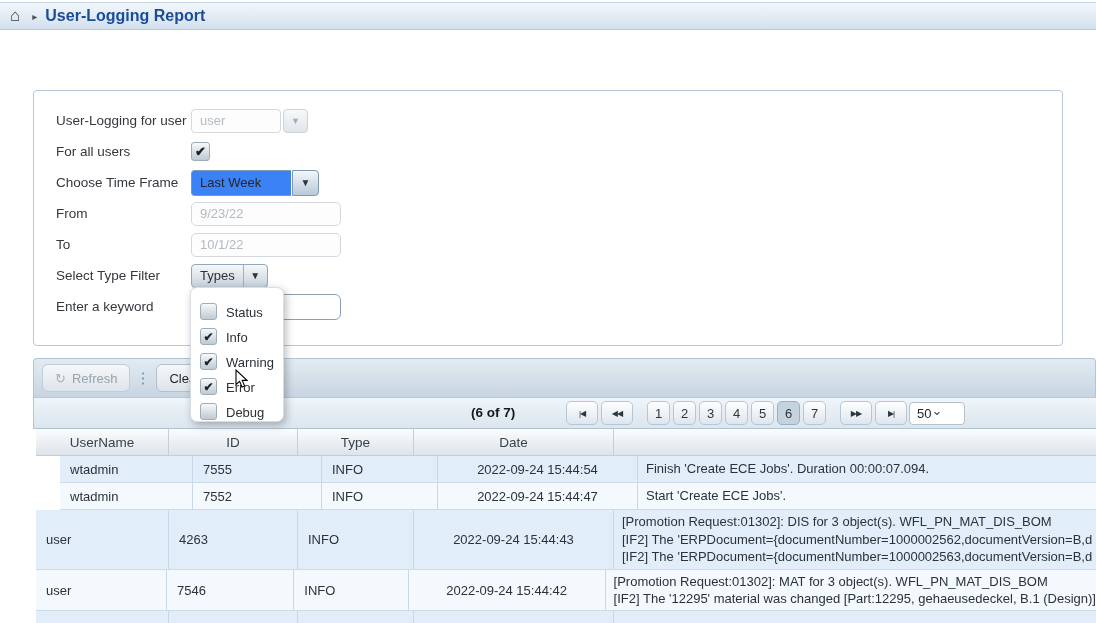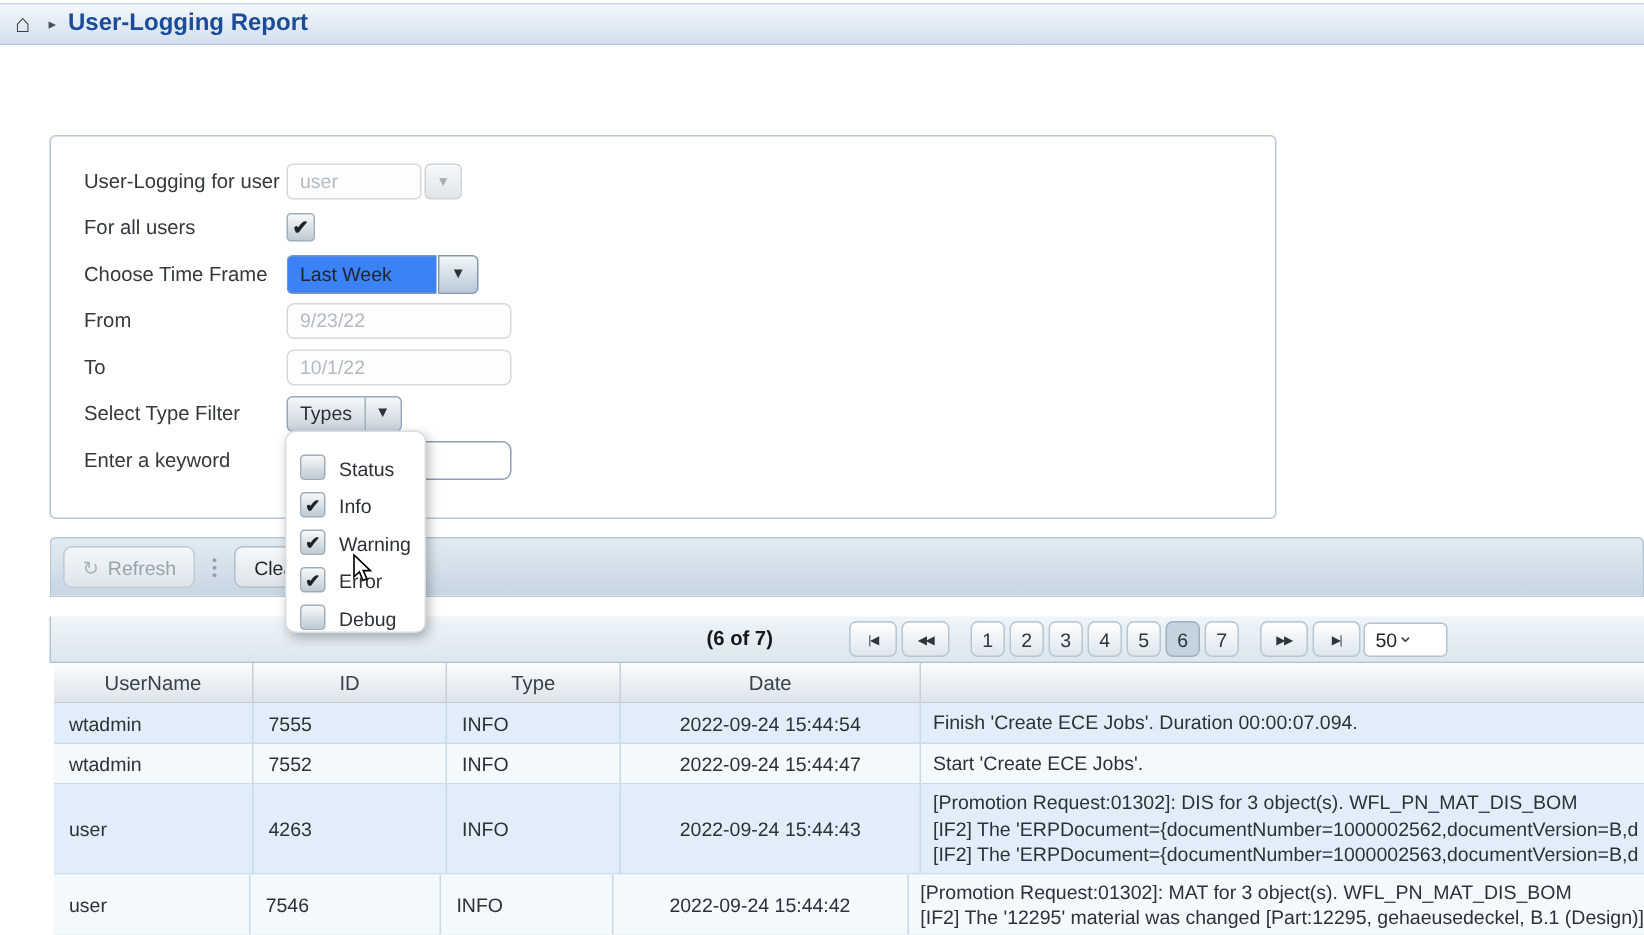--- a/index.html
+++ b/index.html
@@ -14,21 +14,21 @@
     position:absolute; left:0; top:2px; width:1096px; height:28px;
     background:linear-gradient(#f2f7fb,#d3e0ee);
     border-top:1px solid #c5d4e3; border-bottom:1px solid #b6c8da;
     display:flex; align-items:center; padding-left:10px;
   }
   .home-ic { font-size:17px; color:#3a3f44; font-weight:bold; line-height:1; margin-top:-2px; }
   .crumb-arrow { font-size:10px; color:#4a5258; margin:0 8px 0 12px; }
   .crumb-title { font-weight:bold; font-size:16px; color:#1a4c99; }
   
   .form-panel {
-    position:absolute; left:33px; top:90px; width:818px; height:256px;
+    position:absolute; left:33px; top:90px; width:1030px; height:256px;
     background:#fff; border:1px solid #b6c8d8; border-radius:4px;
     padding:14px 0 0 22px;
   }
   .form-row { display:flex; align-items:center; height:31px; }
   .form-label { width:135px; color:#33383d; font-size:13.5px; }
   .inp {
     font-family:"Liberation Sans", sans-serif; font-size:13px;
     border:1px solid #d3d9de; border-radius:5px; background:#fdfdfe;
     color:#b2bac2; height:24px; width:150px; padding:0 8px; outline:none;
   }
@@ -101,21 +101,20 @@
   .tb-refresh-ic { margin-right:6px; font-size:13px; color:#a7b3bc; }
   .tb-sep {
     width:4px; height:14px; margin:0 11px;
     background-image:radial-gradient(circle, #8a97a2 1px, transparent 1.2px);
     background-size:4px 5px;
   }
   .pagerbar {
     height:31px; background:linear-gradient(#eff5f9,#dbe6ee);
     border-left:1px solid #b3c5d5; border-bottom:1px solid #aec3d6;
     position:relative;
-    margin-top:13px;
   }
   .pg-count { position:absolute; left:437px; top:7px; font-weight:bold; font-size:13.5px; color:#16181a; }
   .pg-group { position:absolute; left:532px; top:3px; display:flex; align-items:center; gap:3px; }
   .pg-btn {
     height:24px; min-width:32px; border:1px solid #b7c6d3; border-radius:5px;
     background:linear-gradient(#ffffff,#dde6ed);
     display:flex; align-items:center; justify-content:center;
     font-size:8px; letter-spacing:-1px; color:#2e363d; padding:0 2px;
   }
   .pg-num { min-width:23px; font-size:13px; letter-spacing:0; }
@@ -135,21 +134,21 @@
   }
   .t-head > div { display:flex; align-items:center; justify-content:center; border-right:1px solid #c6cfd7; }
   .t-row { display:flex; border-bottom:1px solid #ccdbe8; align-items:center; }
   .t-row.odd  { background:#e1eef9; }
   .t-row.even { background:#f3f9fd; }
   .t-row > div { border-right:1px solid #c9d8e6; display:flex; align-items:center; align-self:stretch; }
   .c1 { width:133px; } .c2 { width:129px; } .c3 { width:116px; } .c4 { width:200px; } .c5 { flex:1; border-right:none !important; }
   .t-row .c1, .t-row .c2, .t-row .c3 { padding-left:10px; }
   .t-row .c4 { justify-content:center; }
   .t-row .c5 { padding-left:8px; }
-  .h27 { height:27px; } .h60 { height:60px; } .h41 { height:41px; } .h40 { height:40px; }
+  .h27 { height:27px;margin-left:24px; } .h60 { height:60px; } .h41 { height:41px; } .h40 { height:40px; }
   .msg { display:flex; flex-direction:column; justify-content:center; width:100%; }
   .msg div { line-height:17.5px; white-space:nowrap; overflow:hidden; }
 </style>
 </head>
 <body>
 
 <div class="crumbbar">
   <span class="home-ic">⌂</span>
   <span class="crumb-arrow">▸</span>
   <span class="crumb-title">User-Logging Report</span>

